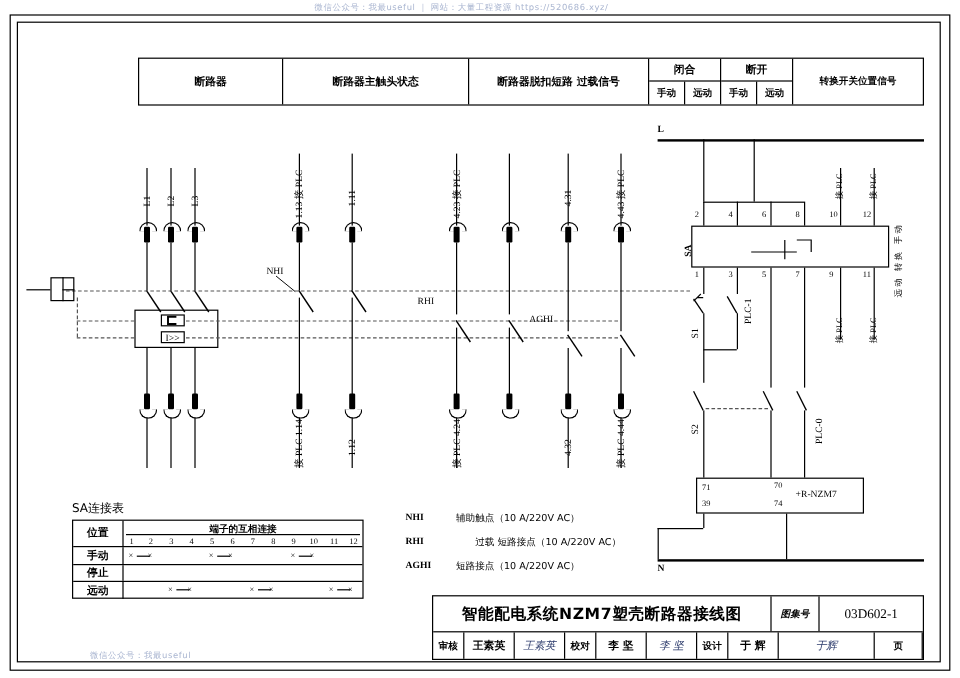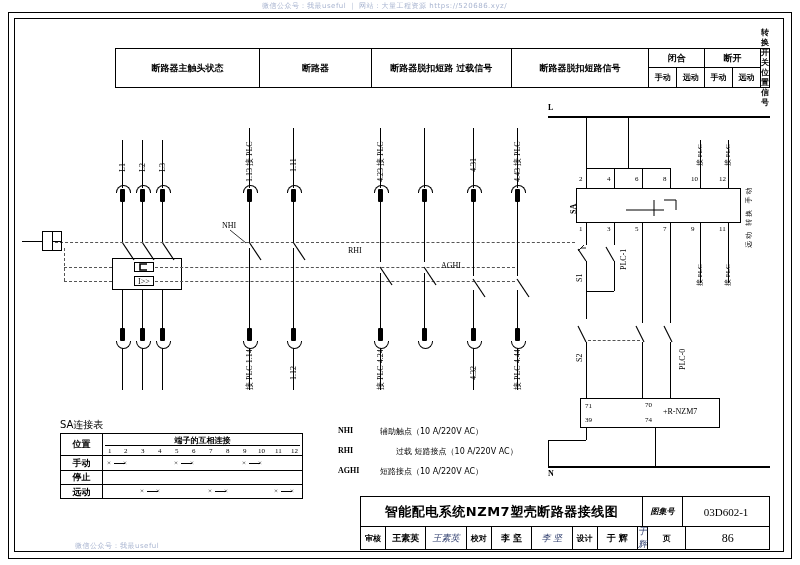--- a/index.html
+++ b/index.html
@@ -89,24 +89,23 @@
 
 <div class="sheet">
 
   <div class="wm wm1 cn">微信公众号：我最useful ｜ 网站：大量工程资源 https://520686.xyz/</div>
   <div class="wm wm2 cn">微信公众号：我最useful</div>
 
   <div class="frame"></div>
   <div class="frame-in"></div>
 
   <div class="htable">
+    <div class="hcell cn" style="width:120px;">断路器</div>
     <div class="hcell cn" style="width:155px;">断路器主触头状态</div>
-    <div class="hcell cn" style="width:120px;">断路器</div>
     <div class="hcell cn" style="width:150px;">断路器脱扣短路 过载信号</div>
-    <div class="hcell cn" style="width:148px;">断路器脱扣短路信号</div>
 
     <div class="hsplit" style="width:60px;">
       <div class="top cn">闭合</div>
       <div class="bot">
         <span class="cn">手动</span>
         <span class="cn">远动</span>
       </div>
     </div>
     <div class="hsplit" style="width:60px;">
       <div class="top cn">断开</div>
@@ -443,17 +442,16 @@
       <div class="tb-c cn" style="width:26px;">审核</div>
       <div class="tb-name cn" style="width:42px;">王素英</div>
       <div class="tb-sig cn" style="width:42px;">王素英</div>
       <div class="tb-c cn" style="width:26px;">校对</div>
       <div class="tb-name cn" style="width:42px;">李 坚</div>
       <div class="tb-sig cn" style="width:42px;">李 坚</div>
       <div class="tb-c cn" style="width:26px;">设计</div>
       <div class="tb-name cn" style="width:42px;">于 辉</div>
       <div class="tb-sig cn" style="flex:1;">于辉</div>
       <div class="tb-page cn">页</div>
-      <div class="tb-pnum">86</div>
     </div>
   </div>
 
 </div>
 
 </body></html>

